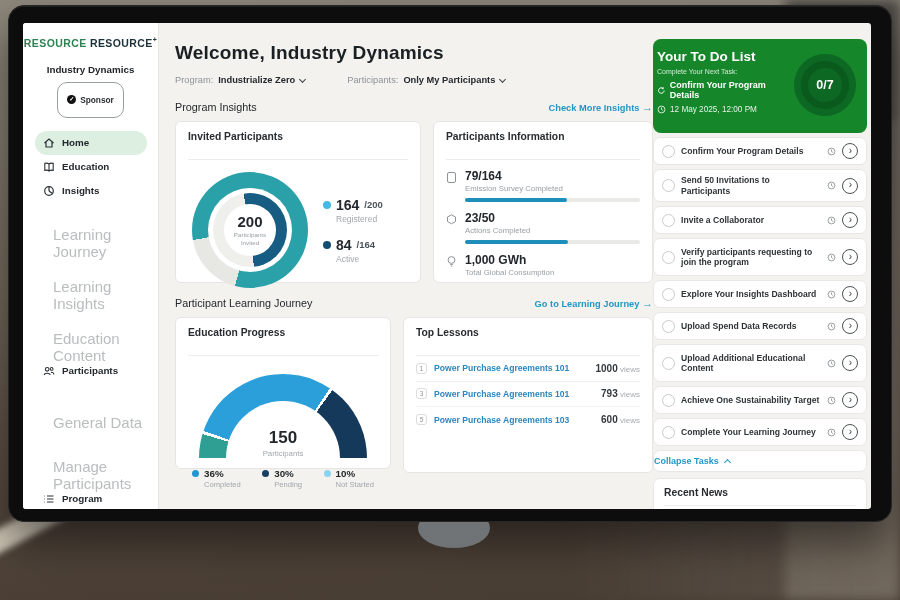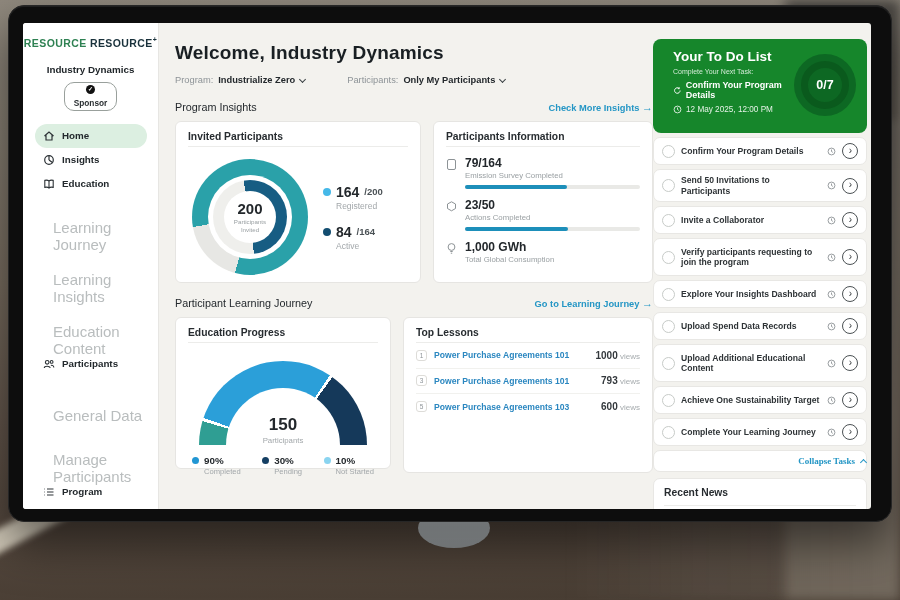--- a/index.html
+++ b/index.html
@@ -25,21 +25,21 @@
     border-radius:3px; overflow:hidden; font-size:10px; color:#24292c; }
 
   
   .sidebar { position:absolute; left:0; top:0; width:136px; height:100%; background:#ffffff; border-right:1px solid #e7e6e3; }
   .logo { margin-top:13px; text-align:center; font-size:10.5px; font-weight:bold; letter-spacing:.4px; }
   .logo .lg-green { color:#2e8152; }
   .logo .lg-dark { color:#19313b; }
   .logo sup { font-size:7px; color:#19313b; }
   .org-name { margin-top:15px; text-align:center; font-size:9.8px; font-weight:bold; color:#20262a; }
   .sponsor { margin:7px auto 0; width:max-content; display:flex; align-items:center; gap:4px;
-    border:1px solid #99a09c; border-radius:10px; padding:2px 9px; font-size:8.3px; font-weight:bold; color:#2a2f32; background:#fff; cursor:pointer;flex-direction:column; }
+    border:1px solid #99a09c; border-radius:10px; padding:12px 9px; font-size:8.3px; font-weight:bold; color:#2a2f32; background:#fff; cursor:pointer; }
   .sponsor .dot { width:9px; height:9px; border-radius:50%; background:#111; color:#fff; font-size:6px; line-height:9px; text-align:center; }
   .nav { margin-top:13px; }
   .nav-item { display:flex; align-items:center; gap:7px; margin:0 0 0 12px; height:24px; width:112px;
     font-size:9.8px; font-weight:bold; color:#23292d; cursor:pointer; padding-left:8px; }
   .nav-item.active { background:#dcefe1; border-radius:12px; }
   .nav-item.sub { color:#b9bdbe; font-weight:normal; padding-left:18px; font-size:15px;margin-top:28px; }
   .nav-item .nicon { display:flex; align-items:center; color:#2c3236; }
   .nav-item svg { width:12px; height:12px; }
 
   
@@ -50,21 +50,21 @@
   .filter .flabel { font-size:9.3px; color:#8d9397; }
   .filter .fvalue { font-size:9.3px; font-weight:bold; color:#23282c; }
   .chev-down { width:5px; height:5px; border-left:1.4px solid #3a4044; border-bottom:1.4px solid #3a4044; transform:rotate(-45deg); margin-top:-2px; }
   .section-row { display:flex; justify-content:space-between; align-items:center; margin-top:16px; }
   .section-title { font-size:10.8px; font-weight:normal; color:#24292d; }
   .tlink { font-size:9.3px; font-weight:bold; color:#2496c5; cursor:pointer; }
   .tlink .arr { font-size:11px; }
 
   .cards-row { display:flex; gap:12px; margin-top:8px; }
   .card { background:#fff; border:1px solid #e6e5e2; border-radius:6px; padding:9px 12px; }
-  .card-title { font-size:10.3px; font-weight:bold; color:#272c30; padding-bottom:4px; border-bottom:1px solid #ececea; }
+  .card-title { font-size:10.3px; font-weight:bold; color:#272c30; padding-bottom:17px; border-bottom:1px solid #ececea; }
 
   
   .card-invited { width:246px; height:162px; }
   .invited-body { display:flex; align-items:center; margin-top:12px; }
   .donut { width:116px; height:116px; border-radius:50%; margin-left:4px;
     background:conic-gradient(from 260deg,#2aa1a9 0deg 295deg,#e7e7e4 295deg 360deg);
     display:grid; place-items:center; }
   .donut-mid { width:84px; height:84px; border-radius:50%; background:#fff; display:grid; place-items:center; }
   .donut-inner { width:74px; height:74px; border-radius:50%;
     background:conic-gradient(from 350deg,#175d83 0deg 184deg,#efefec 184deg 360deg);
@@ -112,40 +112,40 @@
   .lesson-row { display:flex; align-items:center; height:25.5px; border-bottom:1px solid #f1f1ee; }
   .lesson-row:last-child { border-bottom:none; }
   .rank { width:11px; height:11px; border:1px solid #dddcd8; border-radius:3px; font-size:6.5px; color:#8d9397;
     display:grid; place-items:center; margin-right:7px; }
   .lesson-link { flex:1; font-size:8.6px; font-weight:bold; color:#2b87c0; cursor:pointer; }
   .views { font-size:8px; color:#a6abae; }
   .views b { font-size:10px; color:#33383c; font-weight:bold; }
 
   
   .rpanel { position:absolute; left:630px; top:0; width:214px; }
-  .todo-card { margin-top:16px; height:94px; background:#16862b; border-radius:8px; padding:10px 20px; position:relative; color:#fff; }
+  .todo-card { margin-top:16px; height:94px; background:#16862b; border-radius:8px; padding:10px 4px; position:relative; color:#fff; }
   .todo-title { font-size:13.5px; font-weight:bold; }
   .todo-sub { font-size:7px; color:#d2ead6; margin-top:4px; }
   .todo-next { display:flex; align-items:center; gap:4px; margin-top:5px; font-size:9px; font-weight:bold; width:136px; }
   .todo-date { display:flex; align-items:center; gap:4px; margin-top:5px; font-size:8.2px; color:#e4f2e6; }
   .todo-card svg { width:9px; height:9px; }
   .ring { position:absolute; right:11px; top:15px; width:62px; height:62px; border-radius:50%; background:#0d6823; display:grid; place-items:center; }
   .ring-inner { width:48px; height:48px; border-radius:50%; border:7px solid #0a5a1d; display:grid; place-items:center;
     font-size:12.5px; font-weight:bold; color:#fff; }
 
   .task-row { display:flex; align-items:center; gap:6px; background:#fff; border:1px solid #e8e7e4; border-radius:7px;
     margin-top:4px; padding:5px 8px; min-height:28px; }
   .task-check { width:13px; height:13px; border:1.4px solid #c7cbc8; border-radius:50%; flex:none; cursor:pointer; }
   .task-label { flex:1; font-size:8.6px; font-weight:bold; color:#2e3336; line-height:1.25; }
   .task-clock { color:#8d9396; display:flex; flex:none; }
   .task-clock svg { width:9px; height:9px; }
   .task-go { width:16px; height:16px; border:1.4px solid #4b5154; border-radius:50%; background:#fff; flex:none;
     display:grid; place-items:center; cursor:pointer; font-size:10px; color:#34393c; line-height:1; padding:0 0 1px 1px; }
   .collapse-row { background:#fff; border:1px solid #e8e7e4; border-radius:7px; margin-top:4px; height:22px;
-    display:flex; align-items:center; justify-content:flex-end; gap:6px; color:#2496c5; font-size:9px; font-weight:bold; cursor:pointer;font-family:Liberation Serif, serif; }
+    display:flex; align-items:center; justify-content:flex-start; gap:6px; color:#2496c5; font-size:9px; font-weight:bold; cursor:pointer; }
   .chev-up { width:5px; height:5px; border-left:1.5px solid #2496c5; border-top:1.5px solid #2496c5; transform:rotate(45deg); margin-top:2px; }
   .news-card { background:#fff; border:1px solid #e8e7e4; border-radius:7px 7px 0 0; margin-top:6px; height:42px; padding:8px 10px; }
   .news-title { font-size:10.3px; font-weight:bold; color:#272c30; padding-bottom:7px; border-bottom:1px solid #ececea; }
 </style>
 </head>
 <body>
 
 <div class="backdrop"></div>
 <div class="backdrop-right"></div>
 <div class="backdrop-band"></div>
@@ -169,34 +169,34 @@
       <div class="nav-item active">
         <span class="nicon">
               <svg viewBox="0 0 12 12" fill="none" stroke="currentColor" stroke-width="1.2">
                 <path d="M1.5 6 L6 2 L10.5 6 M3 5.2 V10 H9 V5.2"></path>
               </svg>
             </span>
         <span>Home</span>
       </div>
       <div class="nav-item">
         <span class="nicon">
+              <svg viewBox="0 0 12 12" fill="none" stroke="currentColor" stroke-width="1.1">
+                <path d="M6 3 C5 2.2 3.4 2 1.8 2.4 V9.4 C3.4 9 5 9.2 6 10 C7 9.2 8.6 9 10.2 9.4 V2.4 C8.6 2 7 2.2 6 3 Z M6 3 V10"></path>
+              </svg>
+            </span>
+        <span>Education</span>
+      </div>
+      <div class="nav-item">
+        <span class="nicon">
               <svg viewBox="0 0 12 12" fill="none" stroke="currentColor" stroke-width="1.2">
                 <circle cx="6" cy="6" r="4.3"></circle>
                 <path d="M6 6 V1.7 M6 6 L9.4 8.5"></path>
               </svg>
             </span>
         <span>Insights</span>
-      </div>
-      <div class="nav-item">
-        <span class="nicon">
-              <svg viewBox="0 0 12 12" fill="none" stroke="currentColor" stroke-width="1.1">
-                <path d="M6 3 C5 2.2 3.4 2 1.8 2.4 V9.4 C3.4 9 5 9.2 6 10 C7 9.2 8.6 9 10.2 9.4 V2.4 C8.6 2 7 2.2 6 3 Z M6 3 V10"></path>
-              </svg>
-            </span>
-        <span>Education</span>
       </div>
       <div class="nav-item sub">
         <span>Learning Journey</span>
       </div>
       <div class="nav-item sub">
         <span>Learning Insights</span>
       </div>
       <div class="nav-item sub">
         <span>Education Content</span>
       </div>
@@ -363,21 +363,21 @@
           <div class="gauge-hole"></div>
           <div class="gauge-center">
             <div class="gval">150</div>
             <div class="glab">Participants</div>
           </div>
         </div>
         <div class="glegend">
           <div class="gl-item">
             <span class="gl-dot" style="background:#2196d3"></span>
             <div>
-                  <div class="gl-pct">90%</div>
+                  <div class="gl-pct">36%</div>
             <div class="gl-lab">Completed</div>
                 </div>
           </div>
           <div class="gl-item">
             <span class="gl-dot" style="background:#153f63"></span>
             <div>
                   <div class="gl-pct">30%</div>
             <div class="gl-lab">Pending</div>
                 </div>
           </div>

